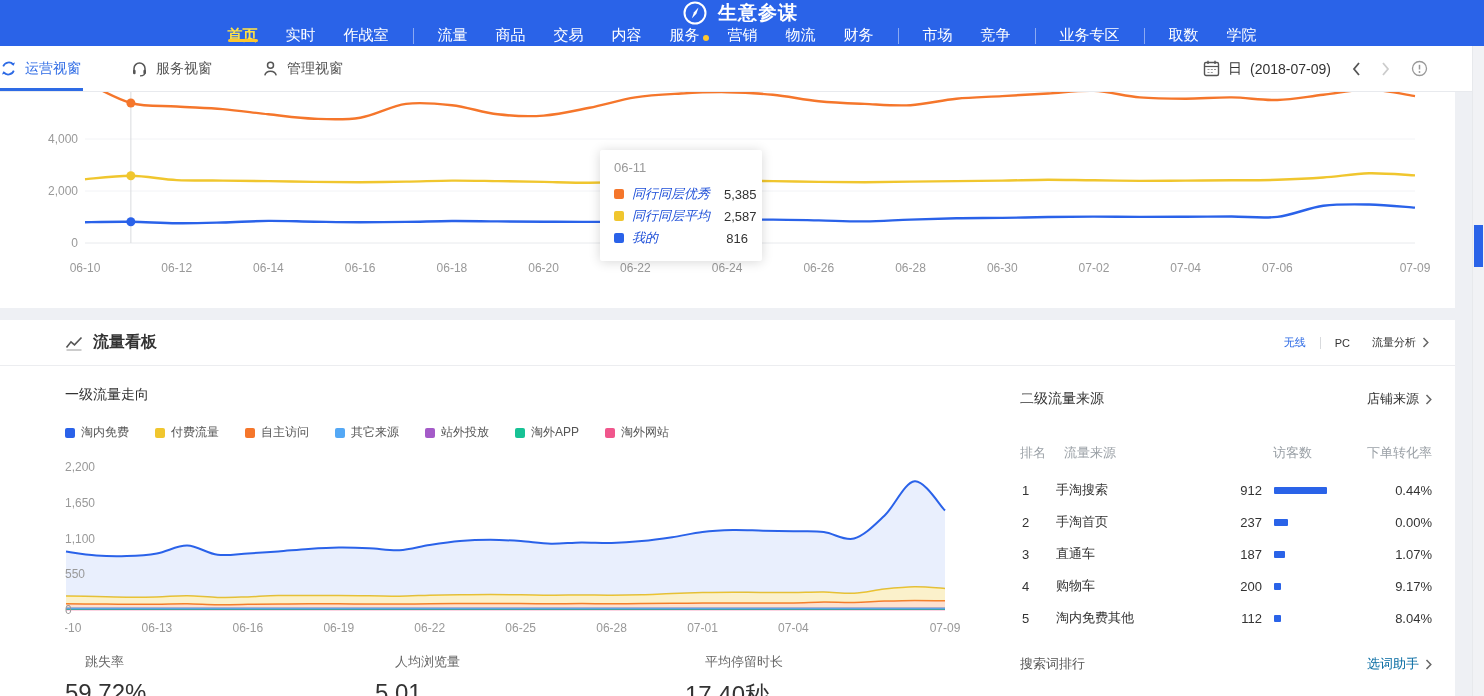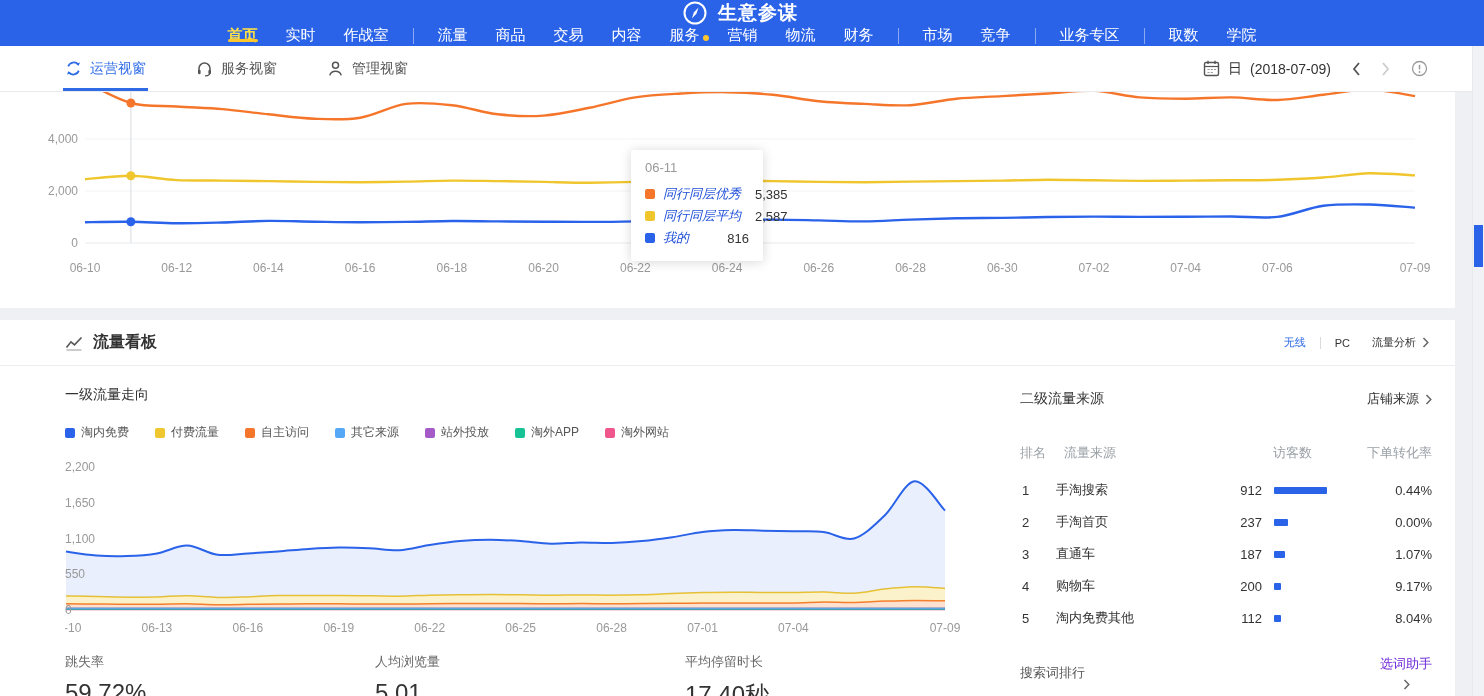--- a/index.html
+++ b/index.html
@@ -21,39 +21,39 @@
   .nav-divider { width:1px; height:16px; background:rgba(255,255,255,.45); margin:0 10px; }
   .badge-dot { position:absolute; top:9px; right:5px; width:6px; height:6px;
                border-radius:50%; background:#ffc72c; }
   .nav-message { margin-left:auto; display:flex; align-items:center; gap:6px;
                  padding-right:49px; font-size:14px; position:relative; cursor:pointer; }
   .nav-message .badge-dot { top:7px; right:32px; }
 
   
   .viewbar { position:absolute; top:46px; left:0; width:1484px; height:46px;
              background:#fff; border-bottom:1px solid #e8eaee; }
-  .view-tabs { display:flex; height:100%; padding-left:65px; gap:50px; }
+  .view-tabs { display:flex; height:100%; gap:50px; }
   .view-tab { display:flex; align-items:center; gap:8px; font-size:14px;
               color:#555; position:relative; cursor:pointer; }
   .view-tab.active { color:#2e6be5; }
   .view-tab.active::after { content:''; position:absolute; left:-2px; right:-2px;
               bottom:0; height:3px; background:#2e6be5; }
   .tab-icon { display:flex; }
   .date-controls { position:absolute; right:56px; top:0; height:45px;
                    display:flex; align-items:center; gap:20px; font-size:14px; color:#333; }
   .date-label { display:flex; align-items:center; gap:8px; cursor:pointer; }
   .chev-btn { display:flex; cursor:pointer; }
 
   
   .card1 { position:absolute; top:92px; left:0; width:1455px; height:216px;
            background:#fff; overflow:hidden; }
   .card1 svg { position:absolute; top:0; left:0; }
-  .tooltip { position:absolute; left:600px; top:58px; width:132px; background:#fff;
+  .tooltip { position:absolute; left:600px; top:58px; width:162px; background:#fff;
              box-shadow:0 1px 12px rgba(0,0,0,.16); border-radius:2px;
-             padding:10px 14px 12px; z-index:5;margin-left:31px; }
+             padding:10px 14px 12px; z-index:5; }
   .tooltip-title { color:#999; font-size:13px; margin-bottom:8px; }
   .tooltip-row { display:flex; align-items:center; font-size:13px; height:22px; }
   .tooltip-row .sq { width:10px; height:10px; border-radius:2px; margin-right:8px; flex:none; }
   .tooltip-row .lbl { color:#1d4ed8; flex:1; white-space:nowrap;font-style:italic; }
   .tooltip-row .val { color:#333; margin-left:14px; }
 
   
   .card2 { position:absolute; top:320px; left:0; width:1455px; height:376px; background:#fff; }
   .board-header { height:46px; border-bottom:1px solid #ecedf0; display:flex;
                   align-items:center; padding:0 26px 0 65px; }
@@ -68,21 +68,21 @@
 
   .sub-title { position:absolute; left:65px; top:66px; font-size:14px; color:#333; }
   .legend { position:absolute; left:65px; top:104px; display:flex; gap:26px; }
   .legend-item { display:flex; align-items:center; gap:6px; font-size:12px;
                  color:#555; cursor:pointer; }
   .legend-item .sq { width:10px; height:10px; border-radius:2px; }
   .area-wrap { position:absolute; left:65px; top:134px; width:900px; height:190px; }
 
   .metrics-row { position:absolute; left:65px; top:333px; width:930px; height:60px; }
   .metric { position:absolute; top:0; }
-  .metric-label { font-size:13px; color:#666; }
+  .metric-label { font-size:13px; color:#666;margin-left:20px; }
   .metric-value { font-size:24px; color:#333; margin-top:8px; font-weight:500; }
 
   .right-col { position:absolute; left:1020px; top:46px; width:412px; height:330px; }
   .panel-header { position:absolute; top:24px; left:0; right:0; display:flex;
                   align-items:flex-end; }
   .panel-title { font-size:14px; color:#333; }
   .panel-link { margin-left:auto; display:flex; align-items:center; gap:6px;
                 font-size:13px; color:#333; cursor:pointer; }
   .thead { position:absolute; top:78px; left:0; right:0; height:18px;
            font-size:13px; color:#9aa0a6; }
@@ -93,21 +93,21 @@
   .tbody { position:absolute; top:108px; left:0; right:0; }
   .trow { height:32px; display:flex; align-items:center; font-size:13px; color:#333; }
   .c-rank { width:36px; padding-left:2px; }
   .c-name { width:138px; white-space:nowrap; }
   .c-vis  { width:68px; text-align:right; }
   .c-bar  { width:72px; padding-left:12px; display:flex; align-items:center; }
   .c-bar .bar { height:7px; background:#2a63e8; border-radius:1px; }
   .c-conv { flex:1; text-align:right; }
   .panel-footer { position:absolute; top:289px; left:0; right:0; display:flex;
                   align-items:center; font-size:13px; color:#555; }
-  .panel-footer .panel-link { color:#6d28d9;flex-direction:column; }
+  .panel-footer .panel-link { color:#0369a1; }
 
   
   .scrollbar { position:absolute; right:0; top:46px; bottom:0; width:12px;
                background:#f1f2f5; border-left:1px solid #e7e9ec; }
   .scroll-thumb { position:absolute; top:179px; left:1px; right:1px; height:42px;
                   background:#2a63e8; cursor:pointer; }
 </style>
 </head>
 <body>
 

